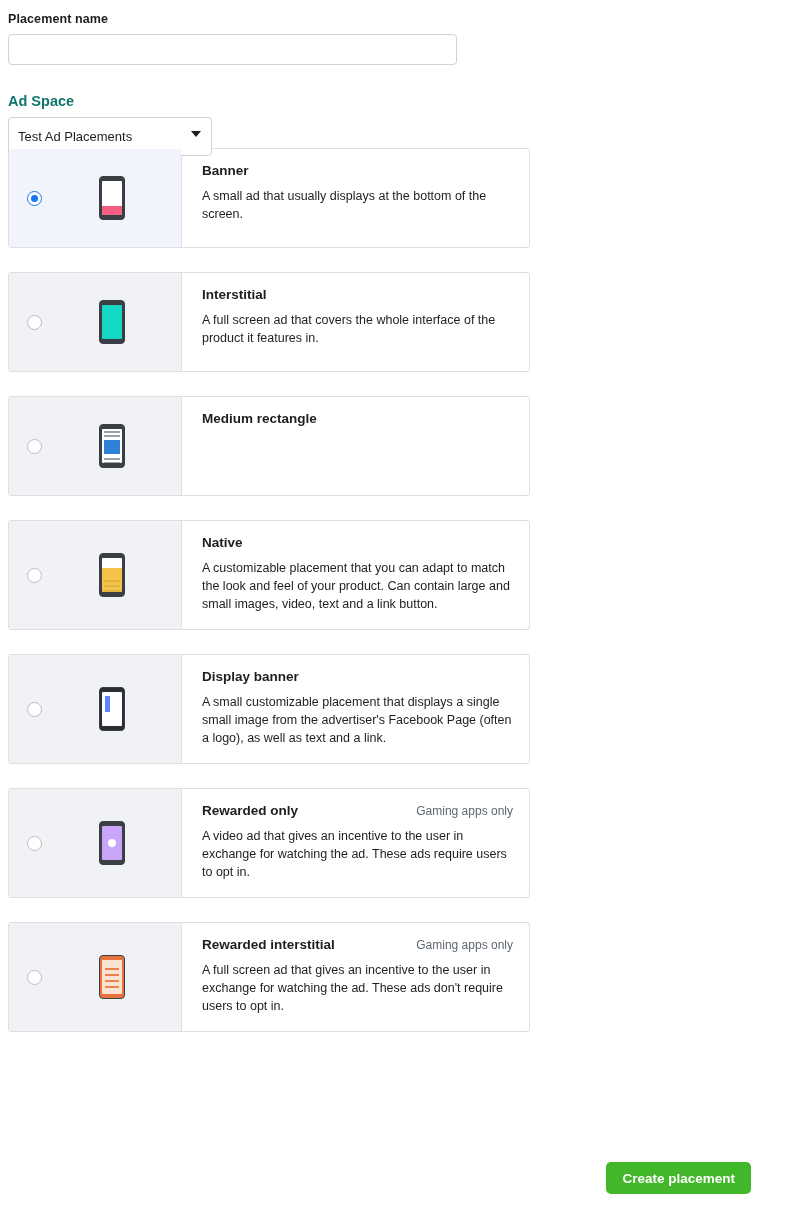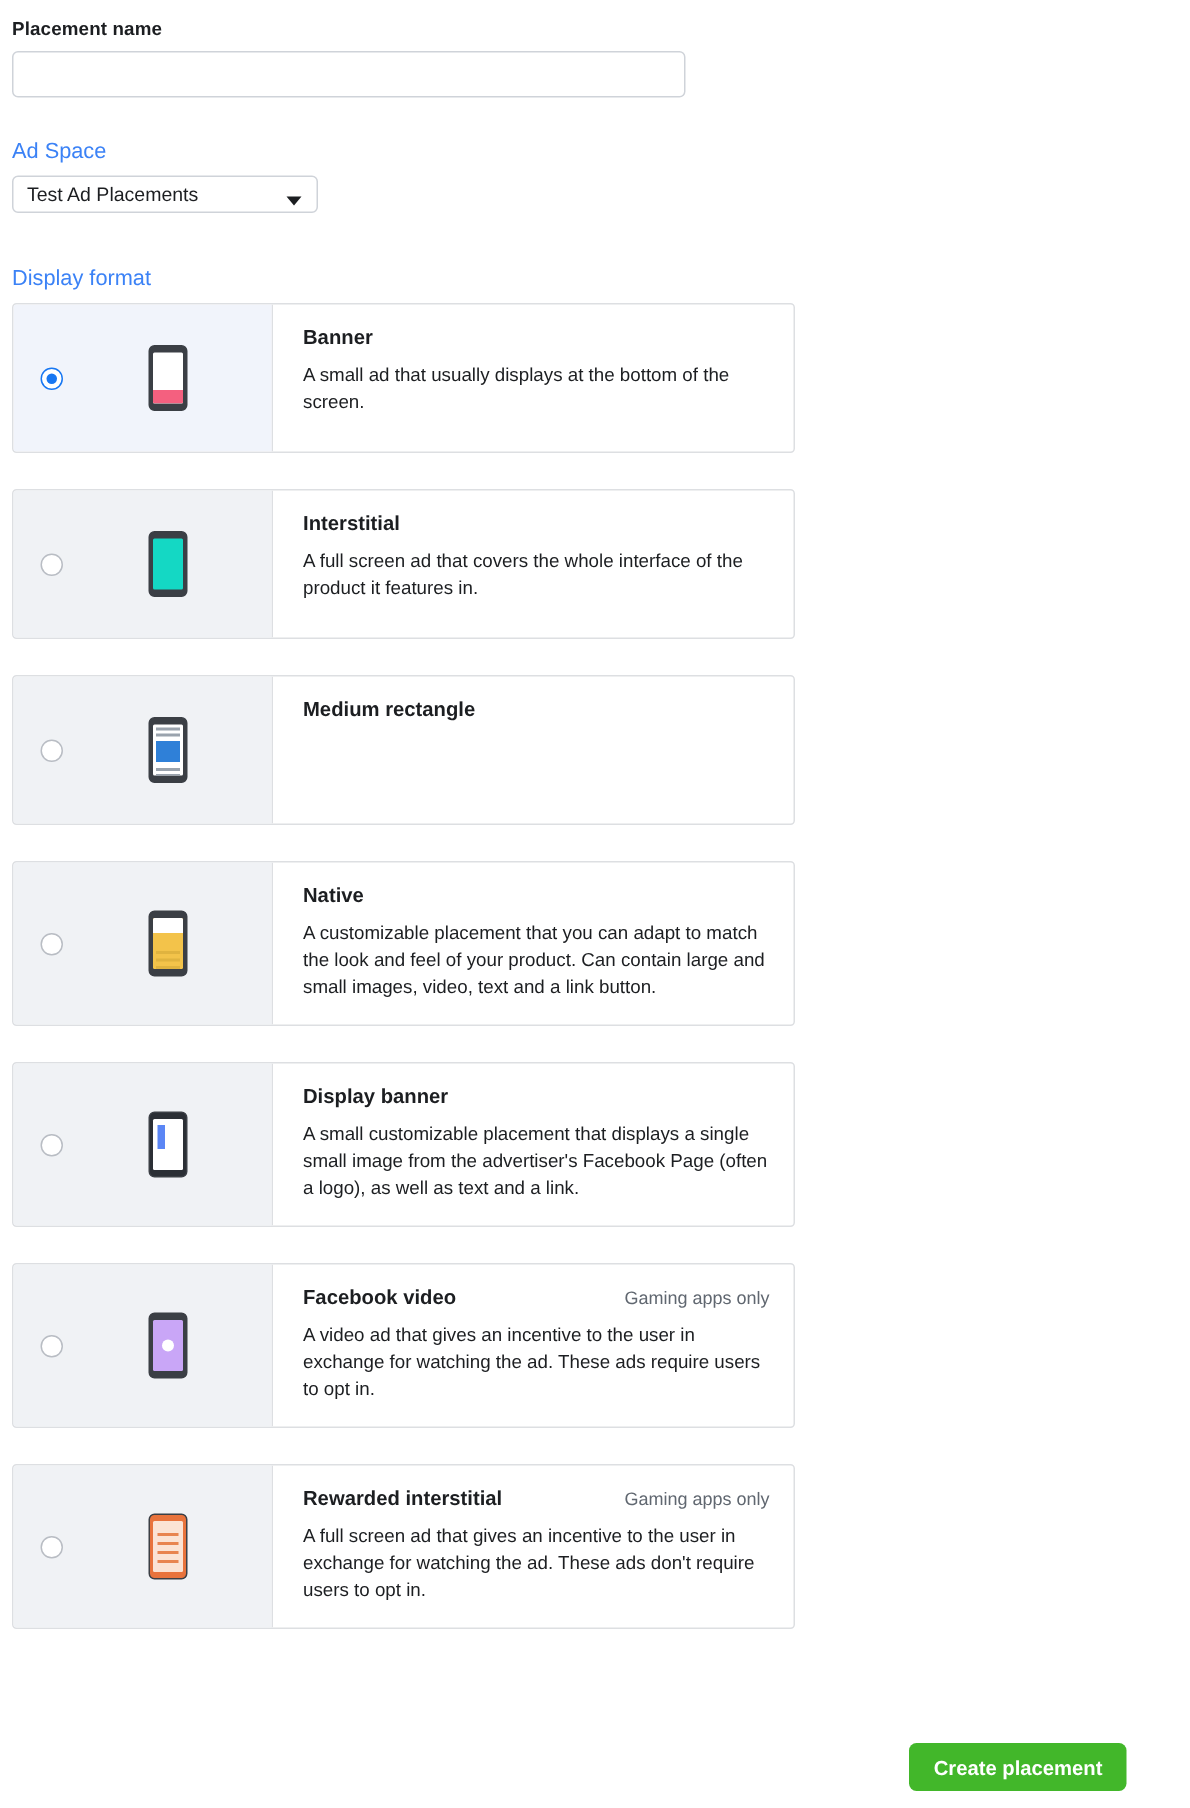--- a/index.html
+++ b/index.html
@@ -40,36 +40,36 @@
     font-size: 13px;
     font-family: "Liberation Sans", sans-serif;
     padding: 4px 8px;
     color: #1c1e21;
     outline: none;
   }
 
   
   .section-title {
     font-size: 14.5px;
-    font-weight: normal;
-    color: #3b82f6;
+    font-weight: bold;
+    color: #0f766e;
     margin: 0 0 8px 8px;
   }
   .section-title.adspace { padding-top: 28px; }
   .section-title.display { padding-top: 30px; }
 
   .select-wrap {
     position: relative;
     margin-left: 8px;
     width: 204px;
     height: 31px;
   }
   .select-box {
     width: 204px;
-    height: 25px;
+    height: 39px;
     border: 1px solid #cfd3d9;
     border-radius: 4px;
     background: #fff;
     font-size: 13px;
     color: #1c1e21;
     display: flex;
     align-items: center;
     padding: 0 26px 0 9px;
     cursor: pointer;
   }
@@ -236,21 +236,20 @@
   <input class="text-input" type="text" placeholder="" style="">
 
   <div class="section-title adspace">Ad Space</div>
   <div class="select-wrap">
     <div class="select-box">
       <span>Test Ad Placements</span>
     </div>
     <span class="caret"></span>
   </div>
 
-  <div class="section-title display">Display format</div>
 
   <div class="cards">
 
     <div class="card selected">
       <div class="card-left">
         <span class="radio"></span>
         <span class="thumb-wrap">
           <span class="phone ph-banner">
               <span class="screen"></span>
             </span>
@@ -351,21 +350,21 @@
       <div class="card-left">
         <span class="radio"></span>
         <span class="thumb-wrap">
           <span class="phone ph-rewarded">
               <span class="screen"></span>
             </span>
         </span>
       </div>
       <div class="card-right">
         <div class="card-head">
-          <span class="card-title">Facebook video</span>
+          <span class="card-title">Rewarded only</span>
           <span class="card-tag">Gaming apps only</span>
         </div>
         <div class="card-desc">A video ad that gives an incentive to the user in exchange for watching the ad. These ads require users to opt in.</div>
       </div>
     </div>
 
     <div class="card">
       <div class="card-left">
         <span class="radio"></span>
         <span class="thumb-wrap">

